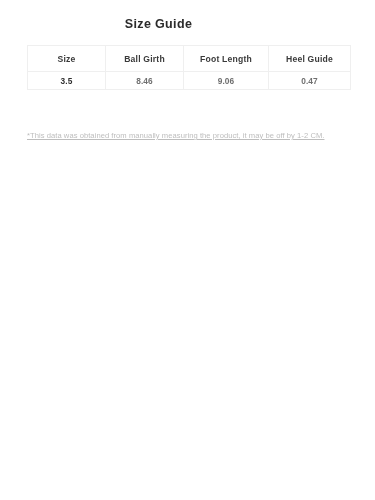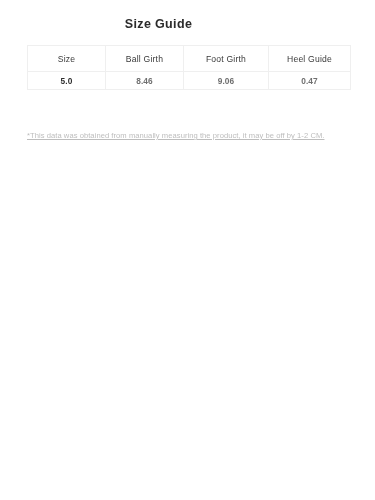--- a/index.html
+++ b/index.html
@@ -53,21 +53,21 @@
   table.size-table td {
     border: 1px solid #efefef;
     text-align: center;
     vertical-align: middle;
     padding: 0;
   }
 
   table.size-table th {
     height: 25px;
     font-size: 8.6px;
-    font-weight: normal;
+    font-weight: bold;
     color: #3a3a3a;
     letter-spacing: 0.2px;
   }
 
   table.size-table td {
     height: 17px;
     font-size: 8.3px;
     font-weight: bold;
     color: #6f6f6f;
     letter-spacing: 0.15px;
@@ -109,27 +109,27 @@
       <colgroup>
         <col class="col-size">
         <col class="col-ball">
         <col class="col-foot">
         <col class="col-heel">
       </colgroup>
       <thead>
         <tr>
           <th>Size</th>
           <th>Ball Girth</th>
-          <th>Foot Girth</th>
+          <th>Foot Length</th>
           <th>Heel Guide</th>
         </tr>
       </thead>
       <tbody>
         <tr>
-          <td class="size-cell">5.0</td>
+          <td class="size-cell">3.5</td>
           <td>8.46</td>
           <td>9.06</td>
           <td>0.47</td>
         </tr>
       </tbody>
     </table>
   </div>
 
   <div class="footnote">*This data was obtained from manually measuring the product, it may be off by 1-2 CM.</div>
 

